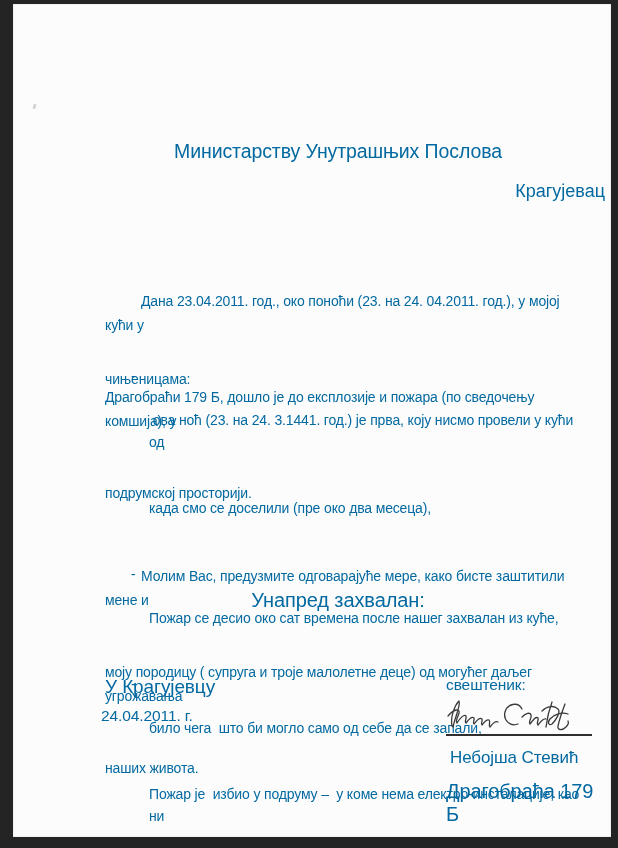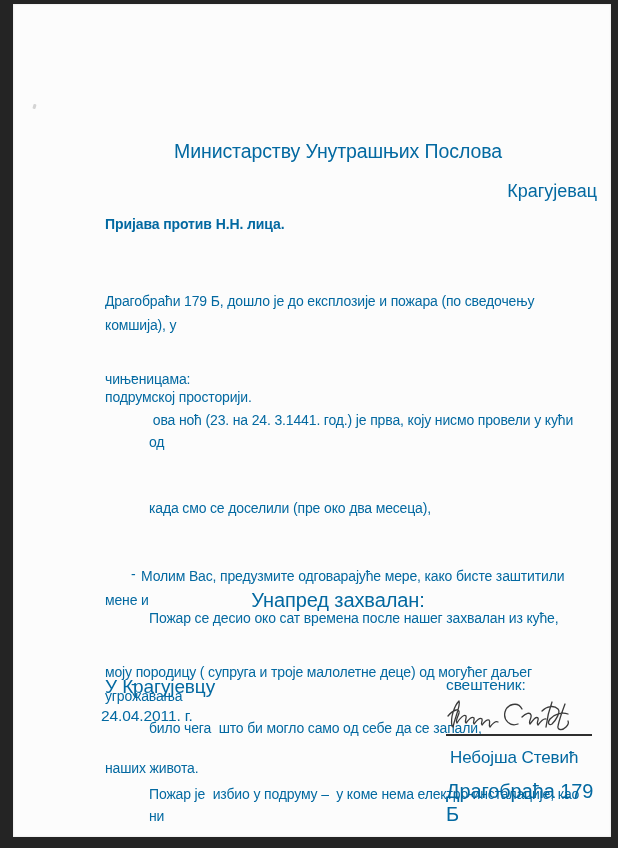--- a/index.html
+++ b/index.html
@@ -24,21 +24,21 @@
     margin-left: 8px;
   }
   .abs { position: absolute; }
   .recipient {
     top: 136px; left: 92px; right: 40px;
     text-align: center;
     font-size: 19.5px;
     letter-spacing: -0.1px;
   }
   .city {
-    top: 177px; left: 92px; right: 14px;
+    top: 177px; left: 92px; right: 6px;
     text-align: right;
     font-size: 18px;
   }
   .subject {
     top: 212px; left: 92px;
     font-size: 14px;
     font-weight: bold;
     letter-spacing: -0.1px;
   }
   .body-par {
@@ -97,23 +97,23 @@
 
 <div class="scan-frame">
   <div class="page">
 
     <div class="abs speck speck-1"></div>
 
     <div class="abs recipient">Министарству Унутрашњих Послова</div>
 
     <div class="abs city">Крагујевац</div>
 
-    <div class="abs subject">Пријава против Н.Н. лица.</div>
 
     <div class="abs body-par par-intro">
+      <div class="indent">Дана 23.04.2011. год., око поноћи (23. на 24. 04.2011. год.), у мојој кући у</div>
       <div>Драгобраћи 179 Б, дошло је до експлозије и пожара (по сведочењу комшија), у</div>
       <div>подрумској просторији.</div>
     </div>
 
     <div class="abs body-par par-suspicion">
       <div>чињеницама:</div>
     </div>
 
     <div class="abs bullets">
       <div class="bullet-item">

